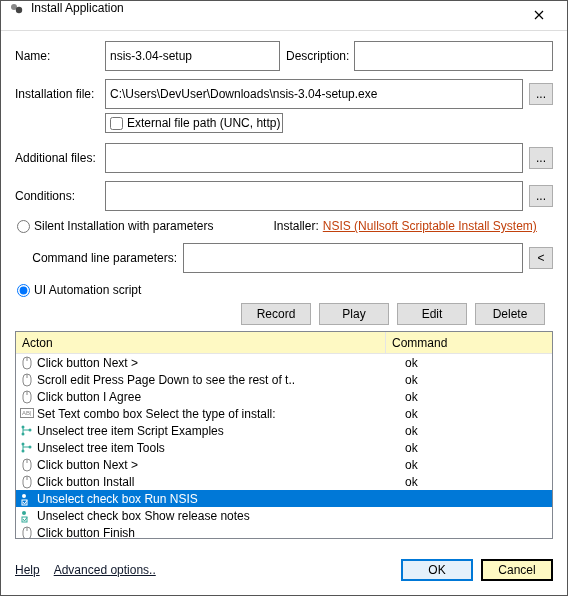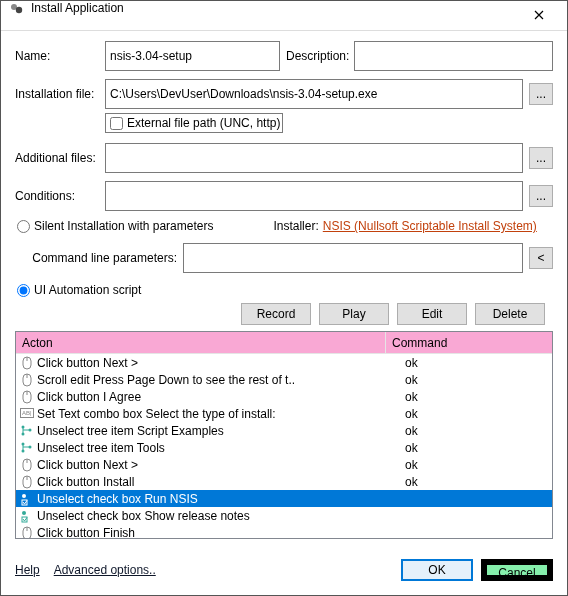--- a/index.html
+++ b/index.html
@@ -81,21 +81,21 @@
   }
   .grid {
     border: 1px solid #828790;
     background: #fff;
     height: 208px;
     overflow: hidden;
     margin: 0 0 0 0;
   }
   .grid-header {
     display:flex;
-    background: #f9a8d4;
+    background: #fef9c3;
     border-bottom: 1px solid #e5e5e5;
     height: 22px;
     align-items:center;
   }
   .grid-header .col-action { width: 370px; padding-left:6px; border-right: 1px solid #e5e5e5; height:100%; display:flex; align-items:center;}
   .grid-header .col-result { flex:1; padding-left:6px; }
   .grid-body { }
   .grow {
     display:flex; align-items:center; height:17px;
     padding-left: 4px;
@@ -106,22 +106,22 @@
   .grow .gresult { flex:1; padding-left:6px; }
   .footer {
     display:flex; align-items:center;
     padding: 14px 14px 10px 14px;
   }
   .footer .link { color:#0f172a; text-decoration: underline; margin-right: 14px; cursor:pointer;}
   .footer .spacer { flex:1; }
   .footer button {
     width: 72px; height:22px;
     font: inherit;
-    background:#86efac;
-    border:6px solid #000000;
+    background:#fef9c3;
+    border:2px solid #000000;
     margin-left:8px;
   }
   .footer button.primary { border:2px solid #0078d7; background:#e5f1fb; }
   svg { display:block; }
 </style>
 </head>
 <body>
 
 <div class="titlebar">
   <span class="app-icon">

